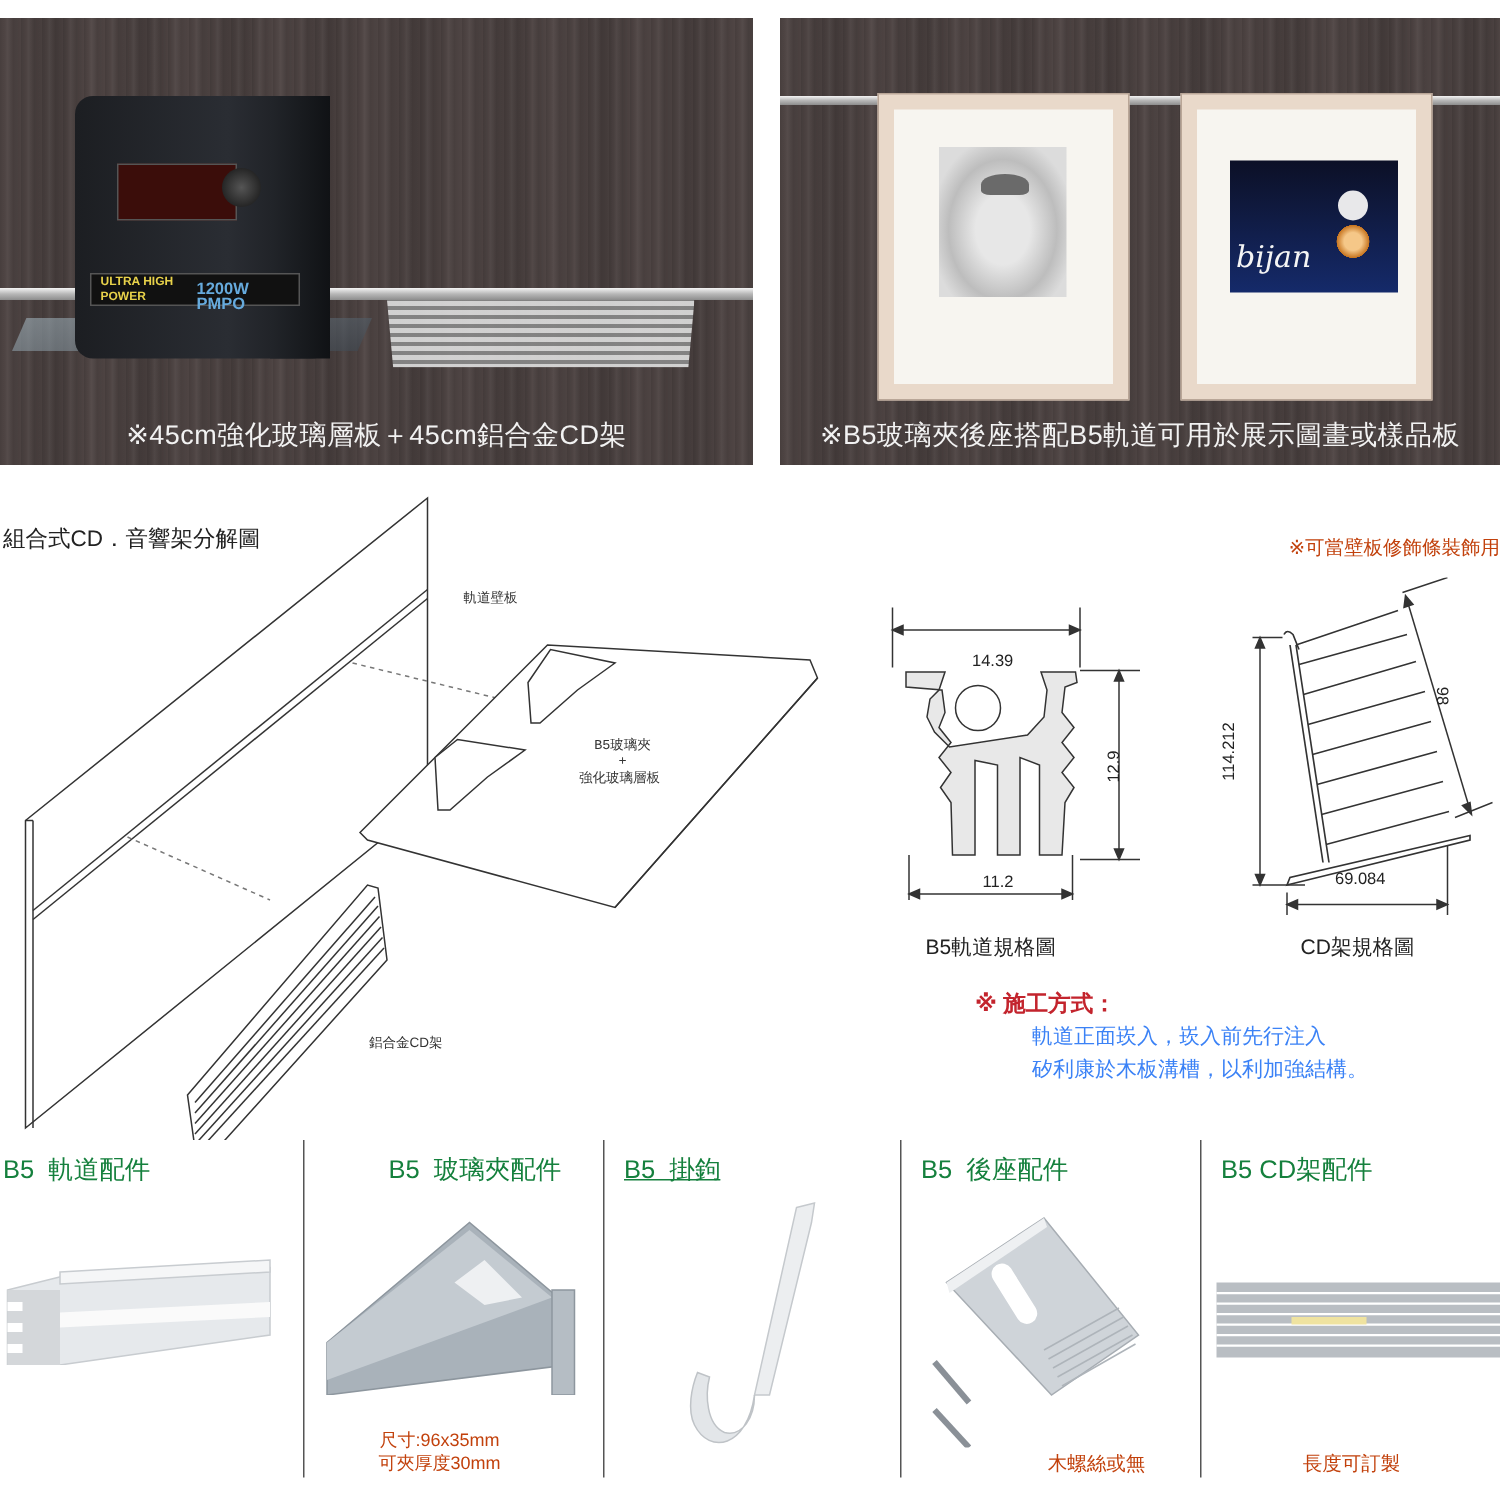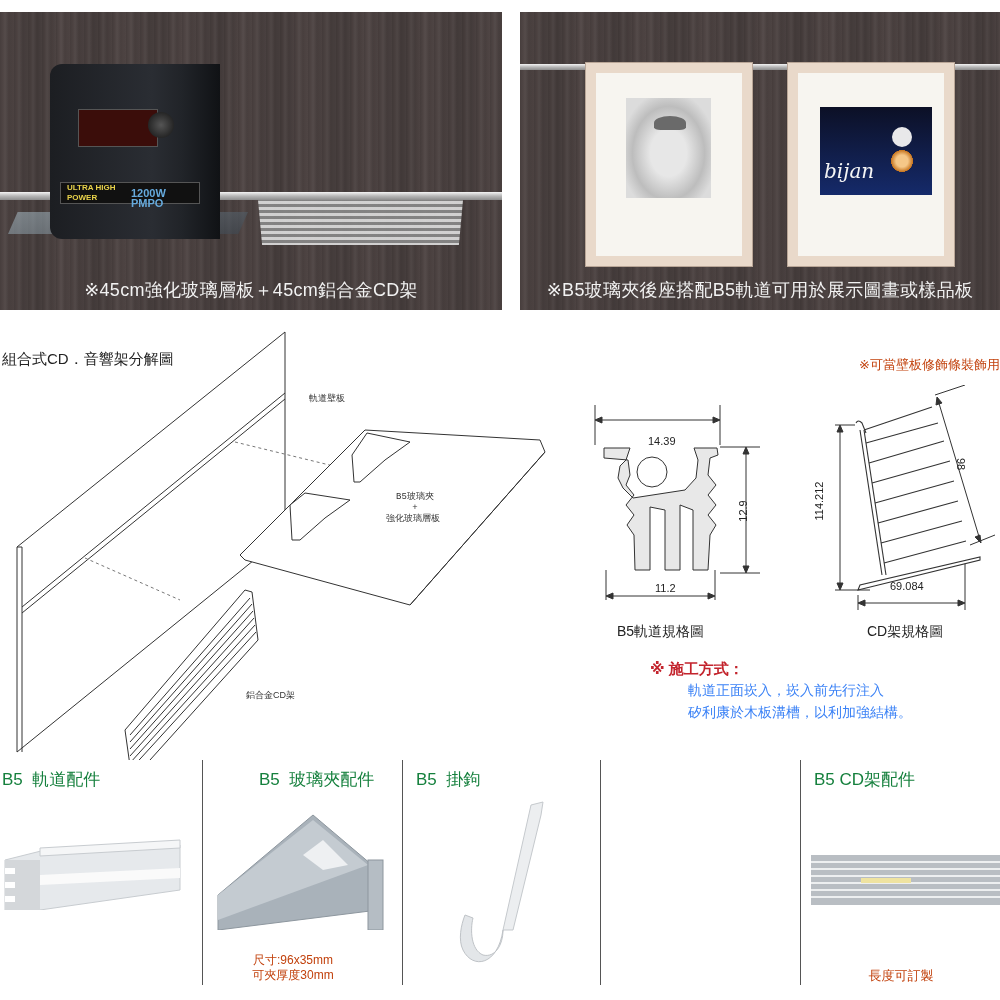--- a/index.html
+++ b/index.html
@@ -238,27 +238,45 @@
       <polygon points="100,55 120,40 145,65 120,70" fill="#eef0f2"></polygon>
       <rect x="165" y="60" width="15" height="70" fill="#b5bdc4" stroke="#8d969e"></rect>
     </svg>
     <div class="part-note" style="left:40px;top:193px;width:100px;">
       <div>尺寸:96x35mm</div>
       <div>可夾厚度30mm</div>
     </div>
   </div>
 
   <div class="part" style="left:403px;width:197px;">
-    <div class="part-title" style="left:13px;">B5  掛鉤</div>
+    <div class="part-title" style="left:13px;text-decoration:underline;">B5  掛鉤</div>
     <svg style="position:absolute;left:0;top:30px;" width="197" height="190">
       <path d="M128,15 L140,12 L138,25 L110,140 L100,140 Z" fill="#eceef0" stroke="#c5c9cd"></path>
       <path d="M100,140 C95,175 70,180 60,160 C55,150 58,135 62,125 L70,128 C67,140 68,160 80,165 C92,168 100,155 100,140 Z" fill="#e3e6e9" stroke="#bfc3c7"></path>
     </svg>
   </div>
 
+  <div class="part" style="left:601px;width:199px;">
+    <div class="part-title" style="left:13px;">B5  後座配件</div>
+    <svg style="position:absolute;left:0;top:40px;" width="199" height="165">
+      <polygon points="30,55 95,12 158,90 100,130" fill="#cfd4d9" stroke="#a7adb3"></polygon>
+      <polygon points="30,55 95,12 97,18 32,62" fill="#eef0f2"></polygon>
+      <rect x="68" y="40" width="14" height="45" rx="7" fill="#fff" transform="rotate(-32 75 62)"></rect>
+      <g stroke="#aeb4ba">
+        <line x1="95" y1="100" x2="145" y2="72"></line>
+          <line x1="98" y1="106" x2="148" y2="78"></line>
+        <line x1="101" y1="112" x2="151" y2="84"></line>
+          <line x1="104" y1="118" x2="154" y2="90"></line>
+        <line x1="107" y1="124" x2="156" y2="96"></line>
+      </g>
+      <line x1="22" y1="108" x2="45" y2="135" stroke="#8a9097" stroke-width="4"></line>
+      <line x1="22" y1="140" x2="45" y2="165" stroke="#8a9097" stroke-width="4"></line>
+    </svg>
+    <div class="part-note" style="left:70px;top:208px;width:120px;font-size:13px;">木螺絲或無</div>
+  </div>
 
   <div class="part" style="left:801px;width:199px;">
     <div class="part-title" style="left:13px;">B5 CD架配件</div>
     <svg style="position:absolute;left:0;top:90px;" width="199" height="60">
       <rect x="10" y="5" width="189" height="50" fill="#b9bec3"></rect>
       <g stroke="#fff" stroke-width="1.5">
         <line x1="10" y1="12" x2="199" y2="12"></line>
           <line x1="10" y1="19" x2="199" y2="19"></line>
         <line x1="10" y1="26" x2="199" y2="26"></line>
           <line x1="10" y1="33" x2="199" y2="33"></line>

